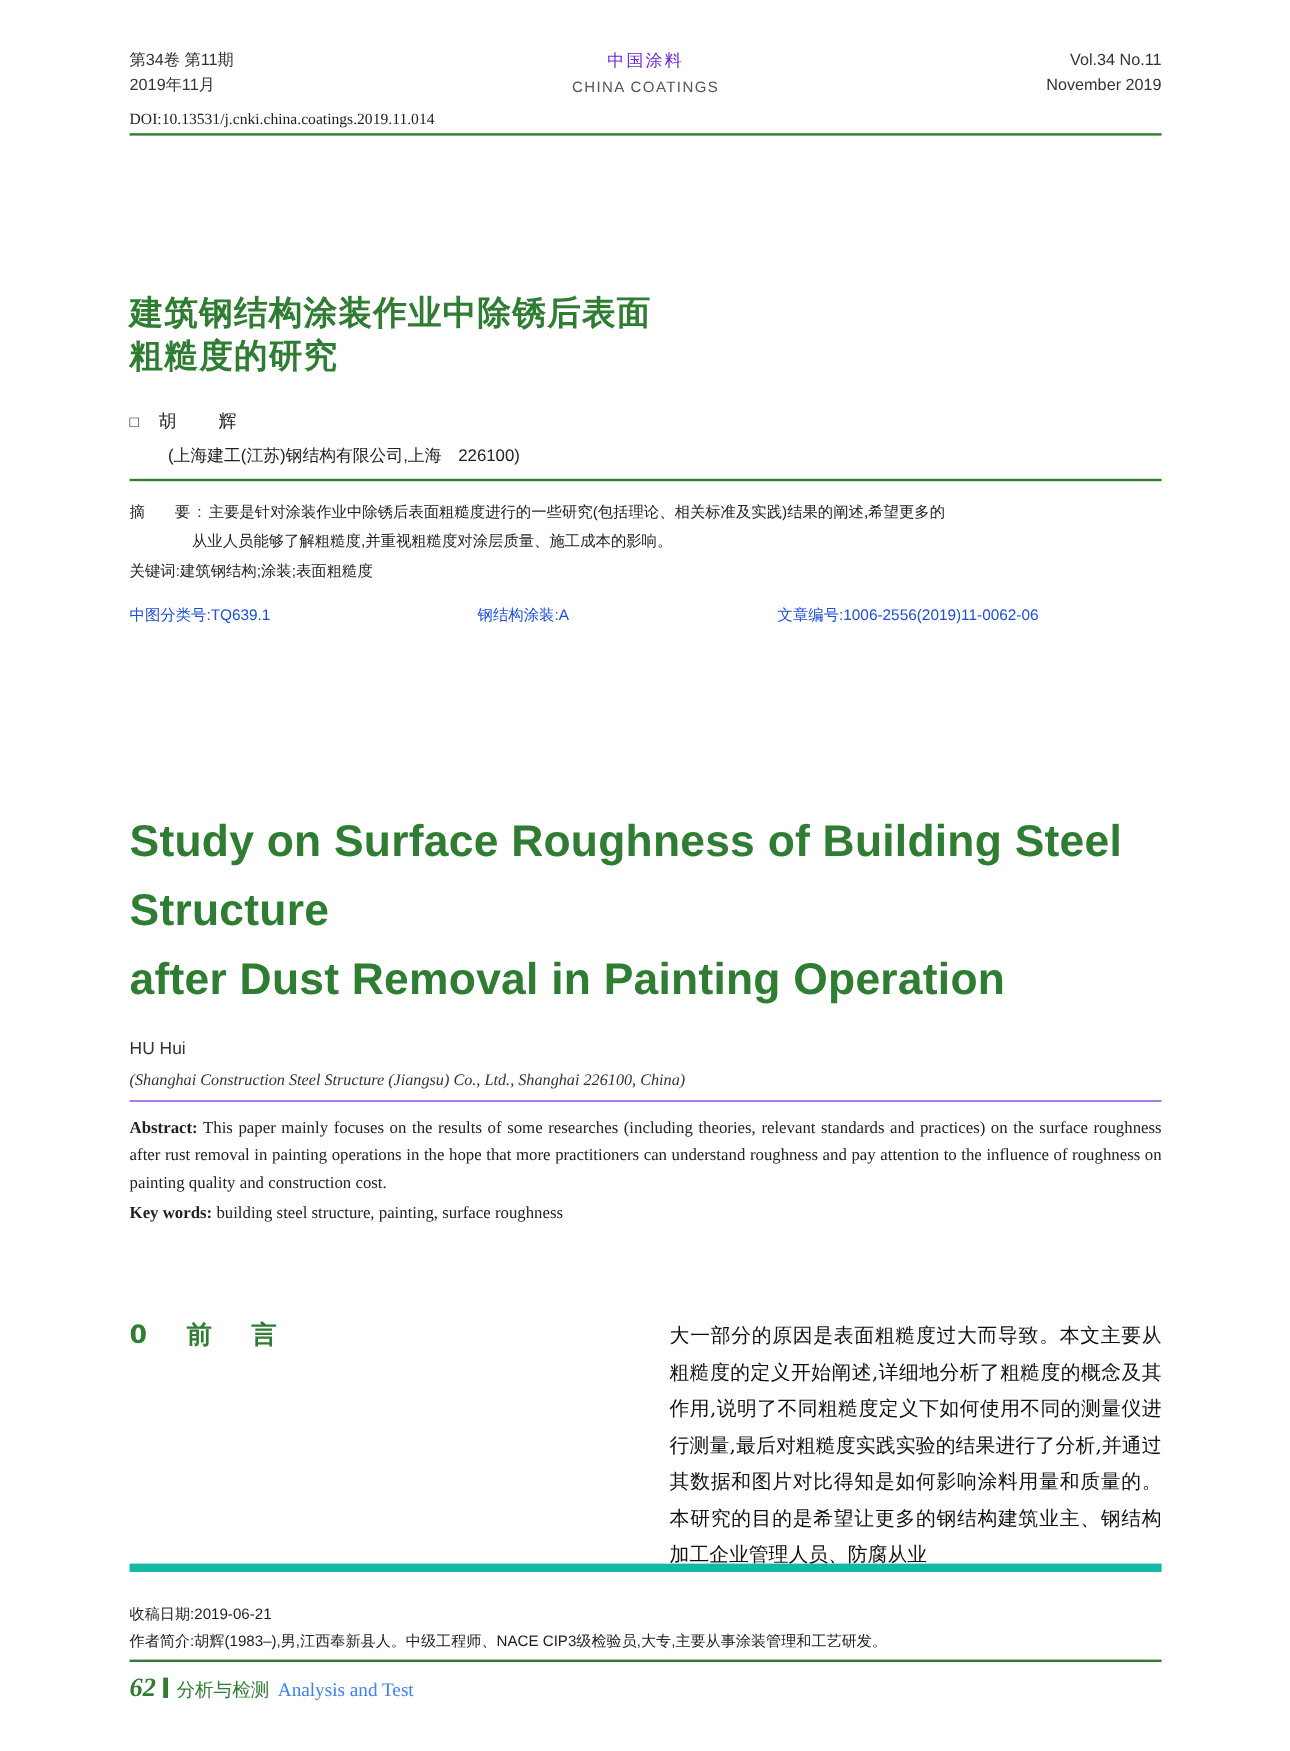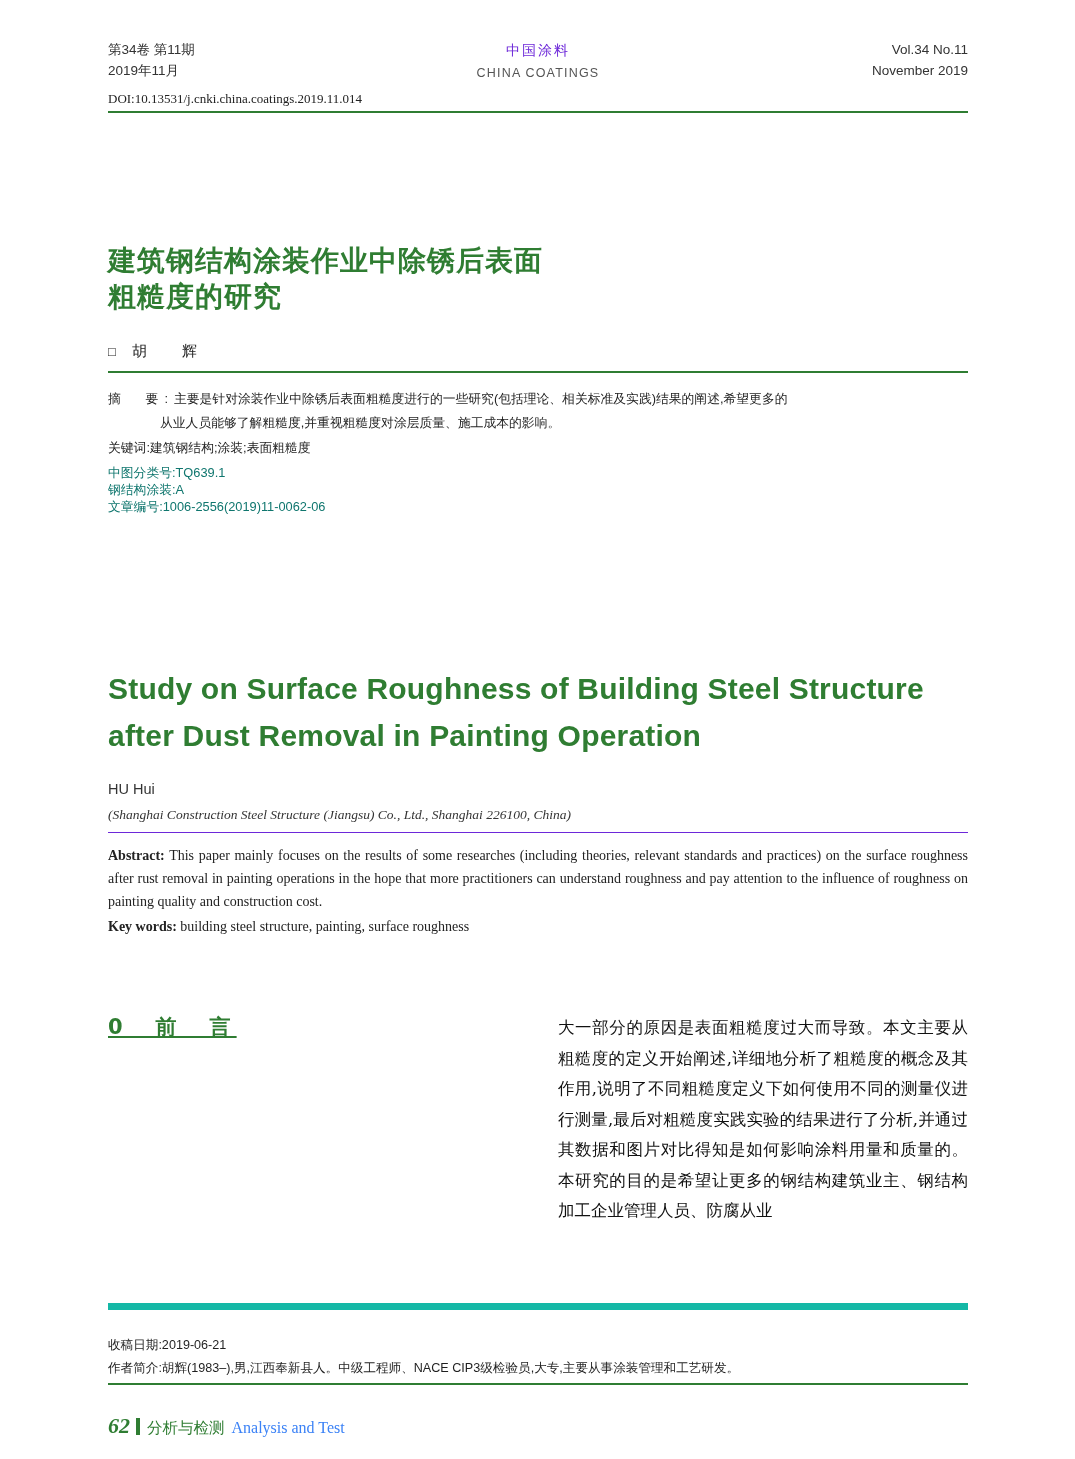--- a/index.html
+++ b/index.html
@@ -91,37 +91,36 @@
     margin-top: 14px;
     font-size: 12.8px;
     font-family: "Liberation Sans", sans-serif;
     line-height: 1.85;
     color: #1f1f1f;
   }
   .cn-abs .lbl { letter-spacing: 6px; }
   .cn-abs .ind { display: block; margin-left: 52px; }
   .cn-kw { margin-top: 6px; font-size: 12.8px; font-family: "Liberation Sans", sans-serif; color:#1f1f1f; }
   .cn-codes {
-    margin-top: 8px;
+    margin-top: 20px;
     font-size: 12.8px;
     font-family: "Liberation Sans", sans-serif;
     display: flex;
-    color: #0f766e;
-    flex-direction: column;
+    color: #1d4ed8;
   }
   .cn-codes .c1 { width: 290px; }
   .cn-codes .c2 { width: 250px; }
   .cn-codes .c3 { flex: 1; }
 
   
   .en-block { margin-top: 150px; }
   .en-title {
     font-family: "Liberation Sans", sans-serif;
     font-weight: bold;
-    font-size: 30px;
+    font-size: 37px;
     line-height: 1.55;
     color: #2f7d32;
     letter-spacing: 0.2px;
   }
   .en-author {
     margin-top: 22px;
     font-size: 14.5px;
     font-family: "Liberation Sans", sans-serif;
     color: #333;
   }
@@ -150,21 +149,20 @@
     gap: 40px;
   }
   .col { width: 410px; }
   .sec-head {
     font-family: "DejaVu Sans", sans-serif;
     font-weight: bold;
     font-size: 21px;
     color: #2f7d32;
     letter-spacing: 6px;
     margin-bottom: 8px;
-    text-decoration: underline;
   }
   .para {
     font-size: 16.5px;
     line-height: 1.85;
     font-family: "DejaVu Serif", serif;
     color: #111;
     text-align: justify;
     text-justify: inter-ideograph;
   }
   .para.first { text-indent: 2em; }
@@ -195,21 +193,20 @@
     display: flex;
     align-items: baseline;
   }
   .pgnum {
     font-family: "Liberation Serif", serif;
     font-style: italic;
     font-weight: bold;
     font-size: 22px;
     color: #2f7d32;
     margin-right: 6px;
-    margin-top: 20px;
   }
   .pgbar {
     display: inline-block;
     width: 4px;
     height: 17px;
     background: #2f7d32;
     margin-right: 7px;
     position: relative;
     top: 2px;
   }
@@ -249,20 +246,21 @@
 
     <div class="cn-title">
       <div>建筑钢结构涂装作业中除锈后表面</div>
       <div>粗糙度的研究</div>
     </div>
 
     <div class="cn-author">
       <span class="box">□</span>
       <span class="nm">胡　辉</span>
     </div>
+    <div class="cn-affil">(上海建工(江苏)钢结构有限公司,上海　226100)</div>
 
     <div class="rule-green"></div>
 
     <div class="cn-abs">
       <span class="lbl">摘　要:</span><span>主要是针对涂装作业中除锈后表面粗糙度进行的一些研究(包括理论、相关标准及实践)结果的阐述,希望更多的</span>
       <span class="ind">从业人员能够了解粗糙度,并重视粗糙度对涂层质量、施工成本的影响。</span>
     </div>
     <div class="cn-kw">关键词:建筑钢结构;涂装;表面粗糙度</div>
     <div class="cn-codes">
       <div class="c1">中图分类号:TQ639.1</div>

